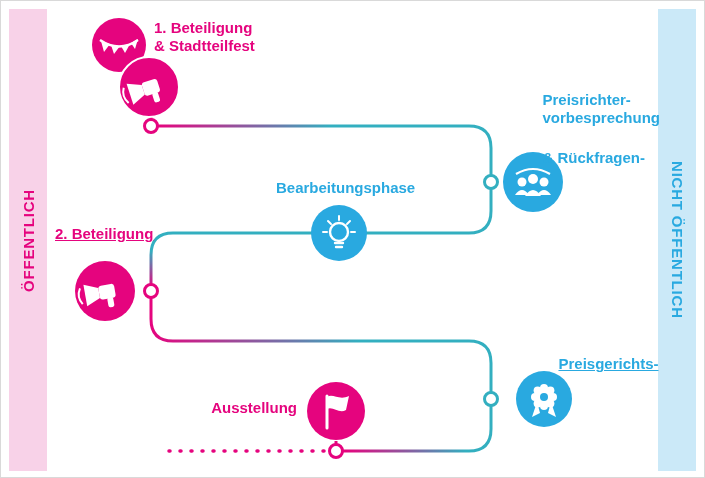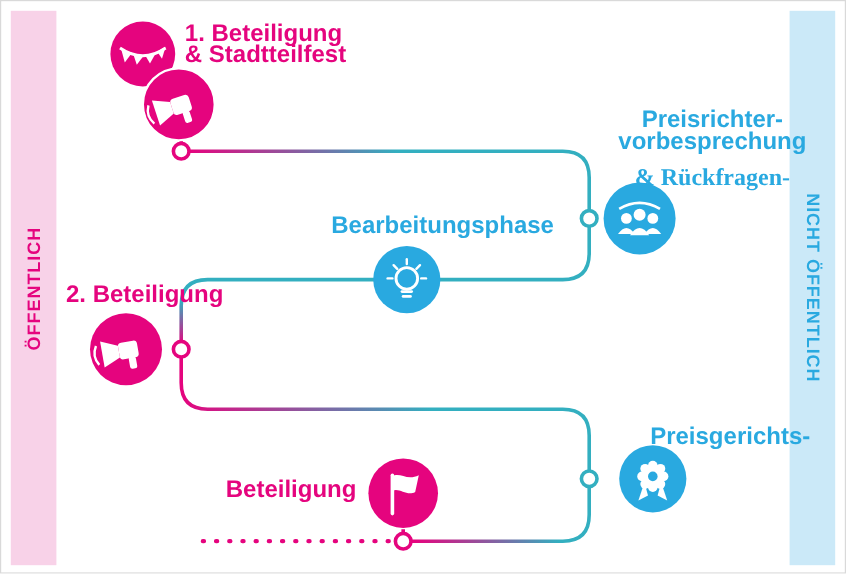--- a/index.html
+++ b/index.html
@@ -14,29 +14,29 @@
   }
   .band-left{left:8px;background:#F8D2E8;}
   .band-right{right:8px;background:#CBE9F8;}
   .band-label{
     font-weight:700;font-size:15px;letter-spacing:0.8px;white-space:nowrap;
     writing-mode:vertical-rl;
   }
   .band-left .band-label{transform:rotate(180deg);color:#E5047E;}
   .band-right .band-label{color:#29A9E0;}
   .flow-svg{position:absolute;left:0;top:0;}
-  .label{position:absolute;font-weight:700;font-size:20px;line-height:18px;}
+  .label{position:absolute;font-weight:700;font-size:15px;line-height:18px;}
   .pink{color:#E5047E;}
   .blue{color:#29A9E0;}
   .lbl-step1{left:153px;top:18px;text-align:left;}
-  .lbl-briefing{right:32px;top:90px;text-align:center;}
-  .lbl-briefing .part2{margin-top:12px;font-family:Liberation Serif, serif;}
+  .lbl-briefing{right:44px;top:90px;text-align:left;}
+  .lbl-briefing .part2{margin-top:22px;}
   .lbl-workphase{left:275px;top:178px;width:160px;}
-  .lbl-step2{left:54px;top:236px;text-align:center;}
-  .lbl-jurysession{left:540px;top:354px;width:135px;text-align:center;}
+  .lbl-step2{left:54px;top:224px;text-align:center;text-decoration:underline;}
+  .lbl-jurysession{left:540px;top:354px;width:135px;text-align:center;text-decoration:underline;}
   .lbl-exhibition{right:407px;top:398px;text-align:right;}
 </style>
 </head>
 <body>
 
 <div class="canvas">
 
   <div class="band band-left">
     <span class="band-label">ÖFFENTLICH</span>
   </div>
@@ -182,16 +182,16 @@
 
   <div class="label blue lbl-workphase">Bearbeitungsphase</div>
 
   <div class="label pink lbl-step2">2. Beteiligung</div>
 
   <div class="label blue lbl-jurysession">
     <div>Preisgerichts-</div>
   </div>
 
   <div class="label pink lbl-exhibition">
-    <div>Beteiligung</div>
+    <div>Ausstellung</div>
   </div>
 
 </div>
 
 </body></html>

